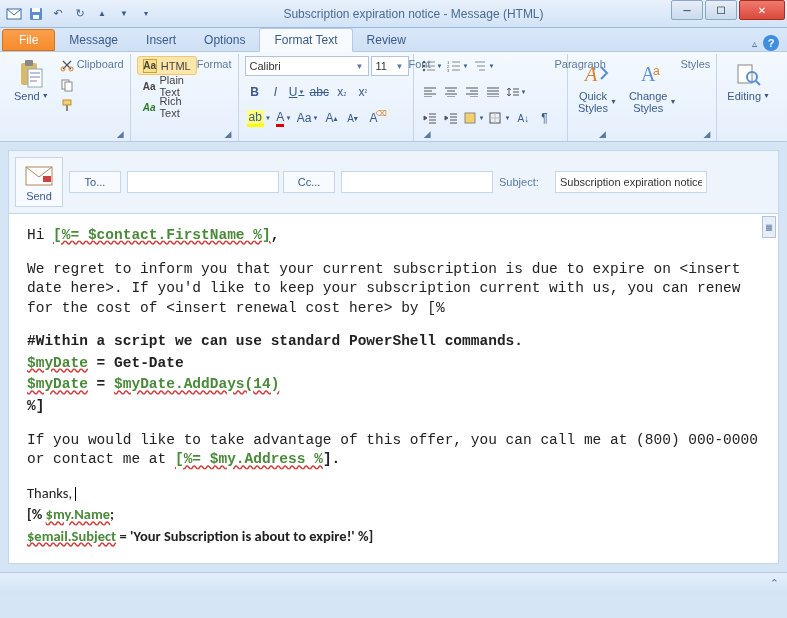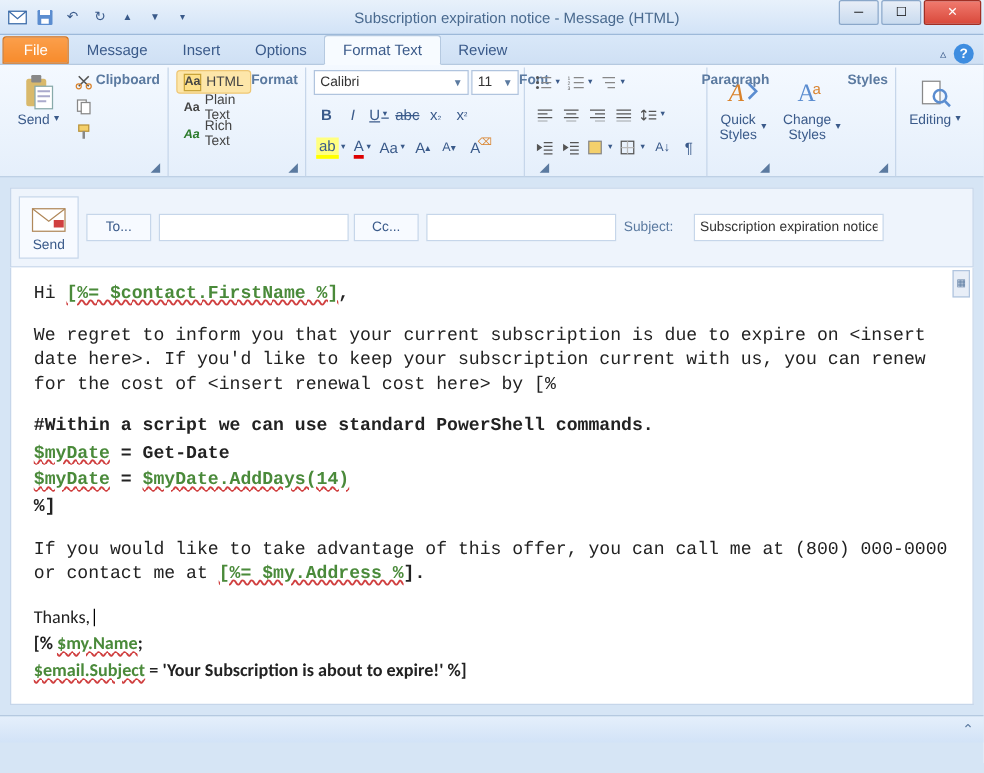--- a/index.html
+++ b/index.html
@@ -20,21 +20,21 @@
   .tab { padding: 4px 14px; font-size: 12px; color: #3a5a8a; cursor: pointer; }
   .tab.file { background: linear-gradient(to bottom,#fb9f4b,#f78b2c); color: #fff; border: 1px solid #d6731a; border-radius: 3px 3px 0 0; margin-left: 2px; padding: 3px 16px;}
   .tab.active { background: #f7fbff; border: 1px solid #b5c9e0; border-bottom: 1px solid #f7fbff; border-radius: 3px 3px 0 0; margin-bottom: -1px; color: #3a5a8a; }
   .tabs-right { margin-left: auto; display: flex; align-items: center; gap: 6px; padding-right: 8px; }
   .help-circle { width:16px; height:16px; border-radius:50%; background:#3e8de0; color:#fff; display:inline-flex; align-items:center; justify-content:center; font-size:11px; font-weight:bold;}
   
   
   .ribbon { height: 90px; background: linear-gradient(to bottom,#f4f9ff,#e5effb); border-bottom: 1px solid #b5c9e0; display: flex; padding: 2px 4px 0 4px;}
   .group { border-right: 1px solid #c6d6ea; padding: 2px 6px 0 6px; display: flex; flex-direction: row; position:relative;}
   .group-body { flex:1; display:flex; align-items:flex-start; gap:4px;}
-  .group-label { text-align: left; font-size: 11px; color: #5b7aa0; padding: 2px 0; position:relative;font-weight:bold;}
+  .group-label { text-align: left; font-size: 11px; color: #5b7aa0; padding: 2px 0; position:relative;}
   .group-label .launcher { position:absolute; right:0; bottom:2px; font-size:9px; color:#5b7aa0;}
   
   .big-btn { display:flex; flex-direction:column; align-items:center; padding: 2px 4px; cursor:pointer; min-width:38px;}
   .big-btn .icn { font-size:22px; height:32px; display:flex; align-items:center;}
   .big-btn .lbl { font-size:11px; color:#3a5a8a; text-align:center; line-height:1.1; display:flex; align-items:center; gap:2px;}
   .big-btn .drop { font-size:7px; color:#3a5a8a;}
   
   .sm-col { display:flex; flex-direction:column; gap:2px;}
   .sm-btn { width:20px; height:18px; display:inline-flex; align-items:center; justify-content:center; font-size:12px; cursor:pointer; color:#3a5a8a;}
   

